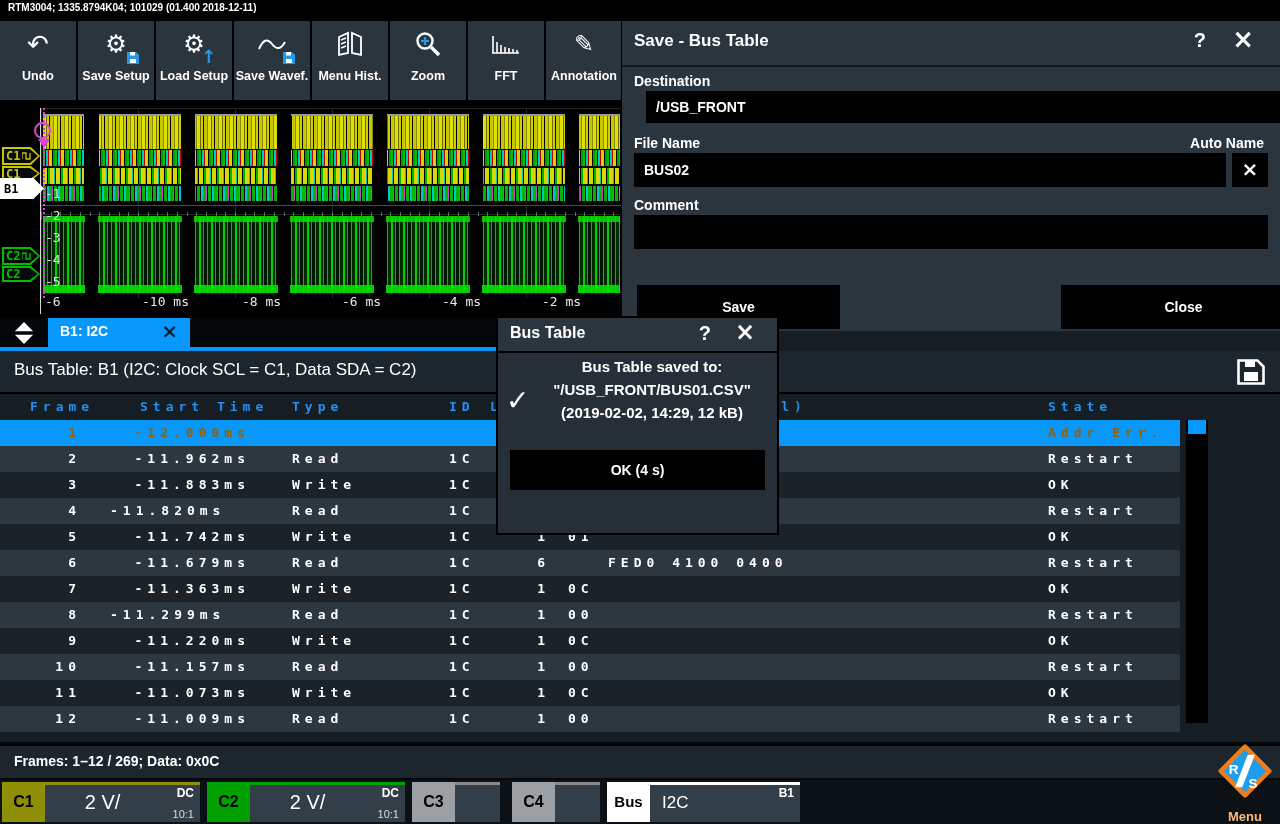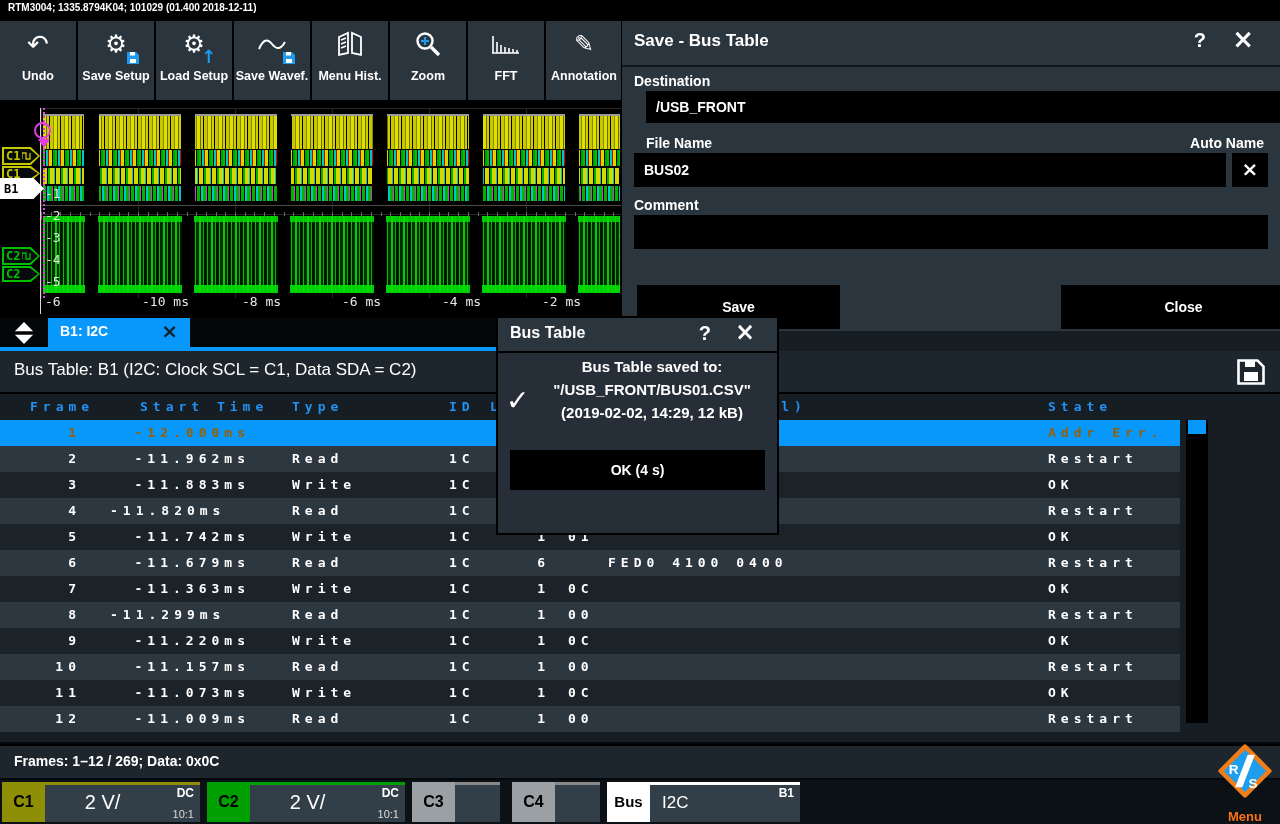--- a/index.html
+++ b/index.html
@@ -75,21 +75,21 @@
   #statusbar{position:absolute;left:0;top:744px;width:1280px;height:34px;background:#1d262c;border-top:2px solid #000;box-sizing:border-box;}
   #statusbar span{position:absolute;left:14px;top:7px;font-size:14px;font-weight:700;color:#fff;}
   
   #channelbar{position:absolute;left:0;top:780px;width:1280px;height:44px;background:#0c1116;}
   .chlabel{position:absolute;top:2px;width:43px;height:40px;text-align:center;line-height:40px;font-size:16px;font-weight:700;color:#000;cursor:pointer;}
   .chpanel{position:absolute;top:2px;height:37px;background:#323e48;border-top:3px solid #888;cursor:pointer;}
   .chscale{position:absolute;left:0;right:40px;top:6px;text-align:center;font-size:20px;color:#fff;}
   .chdc{position:absolute;right:6px;top:1px;font-size:12px;font-weight:700;color:#fff;}
   .chprobe{position:absolute;right:6px;bottom:2px;font-size:11px;color:#ddd;}
   #menu-area{position:absolute;right:4px;top:-36px;width:62px;height:80px;text-align:center;cursor:pointer;}
-  #menu-label{position:absolute;left:0;bottom:0px;width:100%;font-size:13px;font-weight:700;color:#f97316;margin-top:30px;}
+  #menu-label{position:absolute;left:0;bottom:0px;width:100%;font-size:13px;font-weight:700;color:#fdba74;margin-top:30px;}
   
   #save-dialog{position:absolute;left:622px;top:21px;width:658px;height:310px;background:#2b353d;outline:1px solid #000;}
   #sd-titlebar{position:absolute;left:0;top:0;width:100%;height:44px;border-bottom:2px solid #11161a;}
   #sd-titlebar .dtitle{position:absolute;left:12px;top:10px;font-size:17px;font-weight:700;color:#fff;}
   .dhelp{position:absolute;top:8px;font-size:20px;font-weight:700;color:#fff;cursor:pointer;}
   .dclose{position:absolute;top:3px;font-size:26px;font-weight:700;color:#fff;cursor:pointer;font-family:"DejaVu Sans",sans-serif;}
   .flabel{position:absolute;font-size:14px;font-weight:700;color:#fff;}
   .finput{position:absolute;background:#000;color:#fff;font-size:14px;font-weight:700;line-height:32px;padding-left:10px;box-sizing:border-box;cursor:text;}
   .dbtn{position:absolute;background:#000000;color:#fff;font-size:14px;font-weight:700;text-align:center;cursor:pointer;}
   #fn-clear{position:absolute;left:610px;top:132px;width:36px;height:34px;background:#000;color:#fff;text-align:center;line-height:32px;font-size:20px;font-weight:700;cursor:pointer;font-family:"DejaVu Sans",sans-serif;}
@@ -447,21 +447,21 @@
   </div>
 
   <div id="save-dialog">
     <div id="sd-titlebar">
       <span class="dtitle">Save - Bus Table</span>
       <span class="dhelp" style="right:74px;">?</span>
       <span class="dclose" style="right:26px;">×</span>
     </div>
     <span class="flabel" style="left:12px;top:52px;">Destination</span>
     <div class="finput" style="left:12px;top:70px;width:634px;height:32px;margin-left:12px;">/USB_FRONT</div>
-    <span class="flabel" style="left:12px;top:114px;margin-left:12px;">File Name</span>
+    <span class="flabel" style="left:12px;top:114px;">File Name</span>
     <span class="flabel" style="right:16px;top:114px;">Auto Name</span>
     <div class="finput" style="left:12px;top:132px;width:592px;height:34px;line-height:34px;">BUS02</div>
     <div id="fn-clear">×</div>
     <span class="flabel" style="left:12px;top:176px;">Comment</span>
     <div class="finput" style="left:12px;top:194px;width:634px;height:34px;"></div>
     <div class="dbtn" style="left:15px;top:264px;width:203px;height:44px;line-height:44px;">Save</div>
     <div class="dbtn" style="left:439px;top:264px;width:245px;height:44px;line-height:44px;">Close</div>
   </div>
   <div id="dlg-filler"></div>
 

